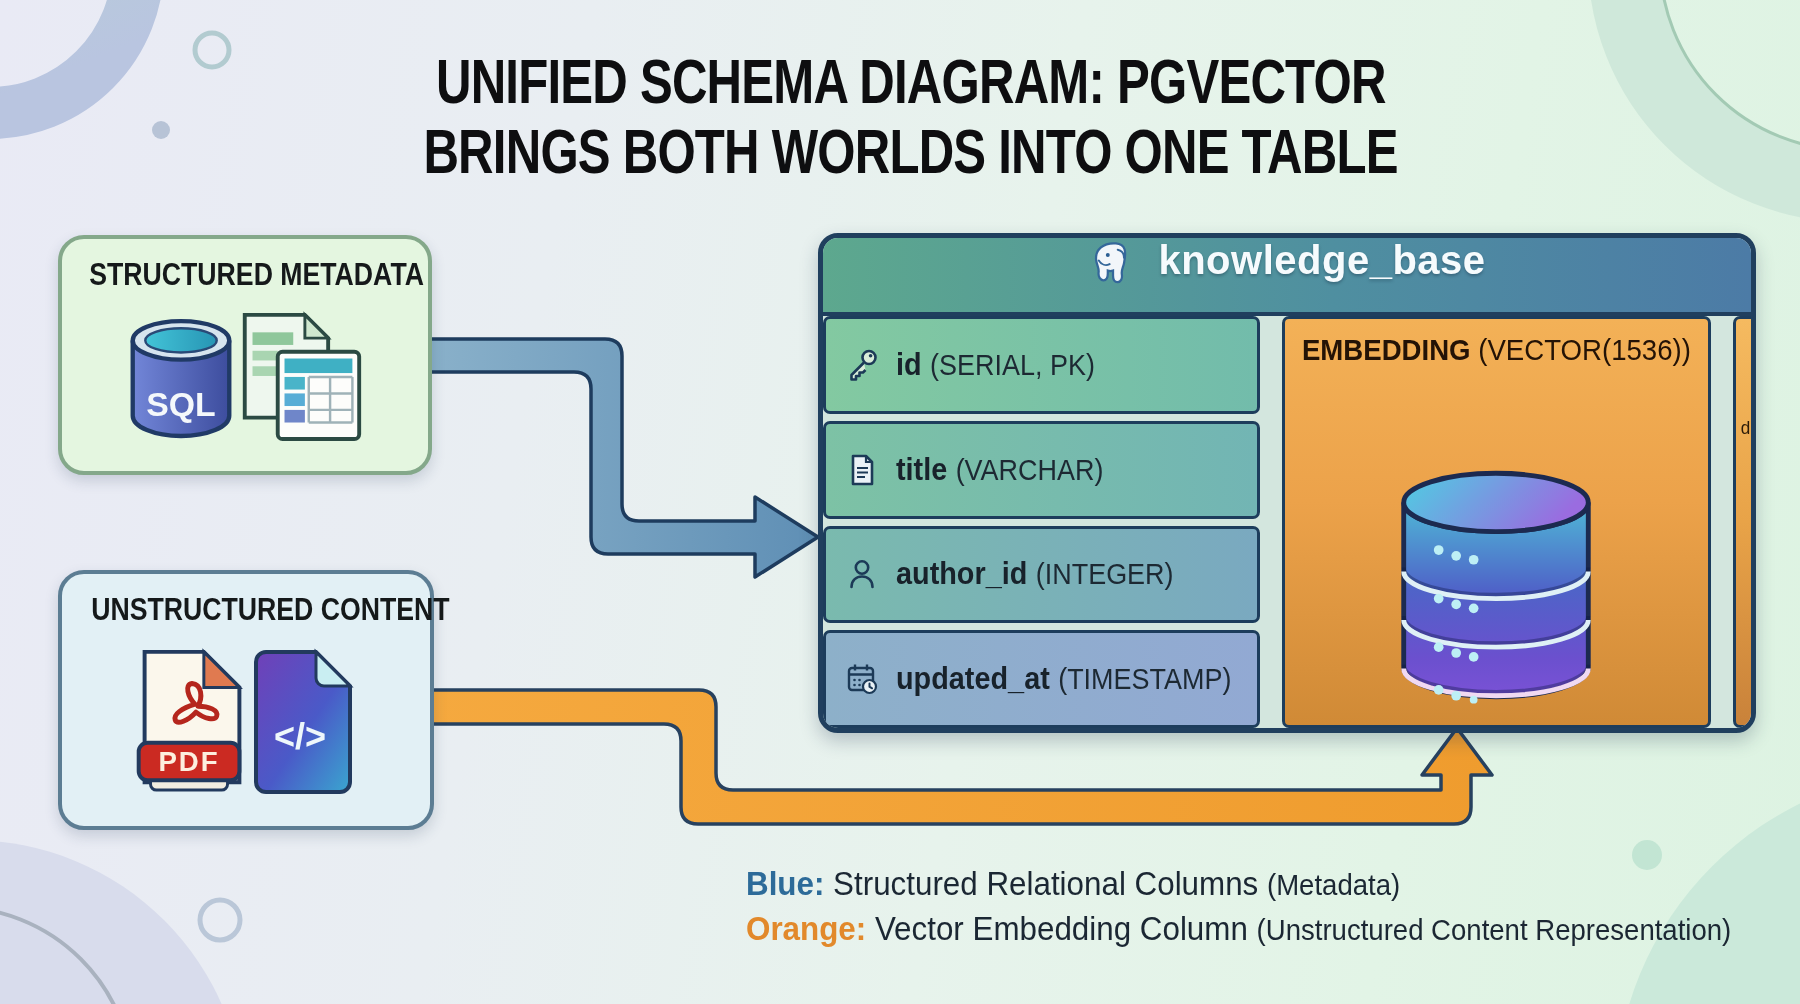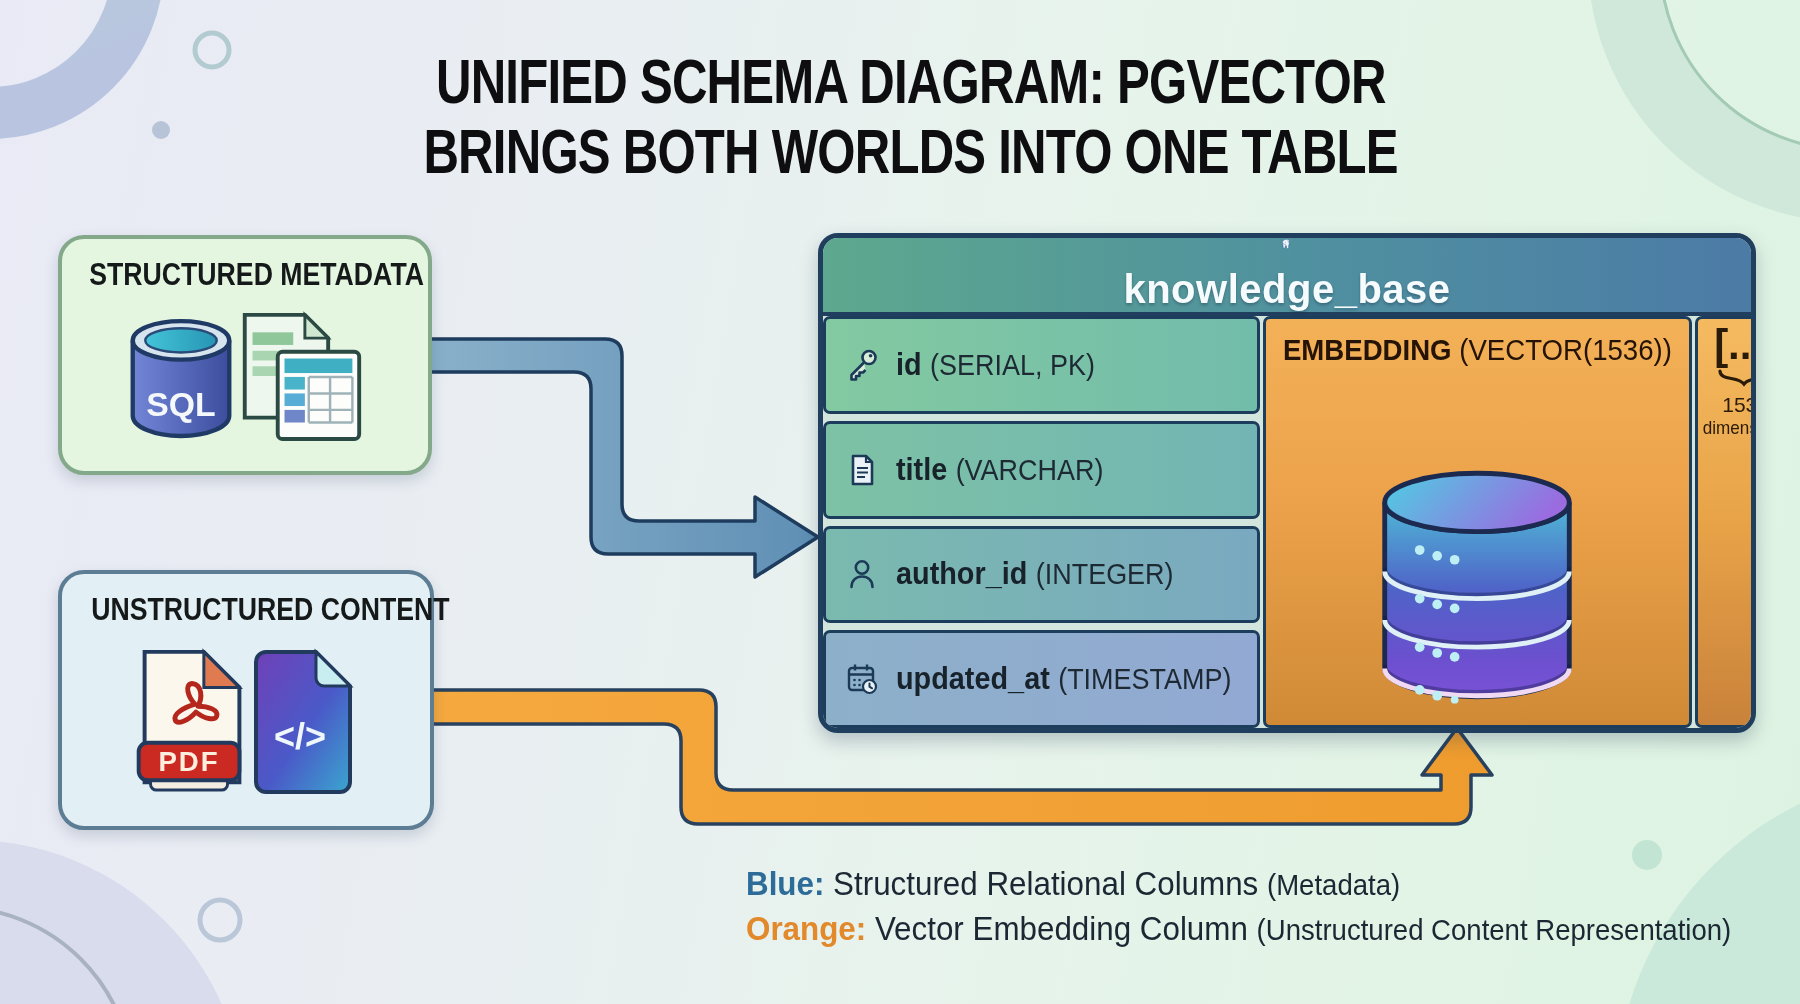--- a/index.html
+++ b/index.html
@@ -20,26 +20,26 @@
   #structured{left:58px;top:235px;width:366px;height:232px;background:#e4f6e0;border:4px solid #84a88a;}
   #unstructured{left:58px;top:570px;width:368px;height:252px;background:#e2f0f5;border:4px solid #5c7d93;}
   .srcbox h2{margin:18px 0 0;text-align:right;font-size:31px;font-weight:800;color:#15191a;}
   .srcbox h2 span{display:inline-block;transform:scaleX(.86);white-space:nowrap;}
   .srcicons{display:flex;justify-content:center;align-items:flex-end;margin-top:14px;}
 
   
   #kbtable{position:absolute;left:818px;top:233px;width:928px;height:490px;z-index:2;
     border:5px solid #203f5e;border-radius:20px;background:#d3e6de;overflow:hidden;
     box-shadow:0 8px 18px rgba(30,50,80,.25);}
-  #kbheader{height:74px;display:flex;align-items:center;justify-content:center;gap:16px;
+  #kbheader{height:74px;display:flex;justify-content:center;gap:16px;
     background:linear-gradient(90deg,#5da88e 0%,#4f8fa0 55%,#4c7ba6 100%);
-    border-bottom:4px solid #203f5e;flex-direction:column;}
+    border-bottom:4px solid #203f5e;}
   #kbheader .tname{color:#f6fbfd;font-weight:800;font-size:40px;letter-spacing:.5px;
     text-shadow:0 2px 3px rgba(20,40,60,.35);}
-  #kbbody{display:flex;gap:3px;padding:0;height:calc(100% - 78px);box-sizing:border-box;}
+  #kbbody{display:flex;gap:22px;padding:0;height:calc(100% - 78px);box-sizing:border-box;}
   #colmeta{width:440px;display:flex;flex-direction:column;gap:7px;}
   .krow{flex:1;display:flex;align-items:center;gap:14px;padding-left:16px;
     border:3px solid #1d3d5c;border-radius:7px;color:#18222b;}
   .krow .rname{font-weight:800;font-size:31px;}
   .krow .rtype{font-size:29px;margin-left:9px;color:#1d2933;}
   .krow .rtxt{display:inline-block;transform:scaleX(.93);transform-origin:left center;white-space:nowrap;}
   .r0{background:linear-gradient(90deg,#83c9a1,#72bcab)}
   .r1{background:linear-gradient(90deg,#7dc2a5,#72b5b4)}
   .r2{background:linear-gradient(90deg,#7abaae,#7aa9c0)}
   .r3{background:linear-gradient(90deg,#7fb4b8,#84a9c8)}

